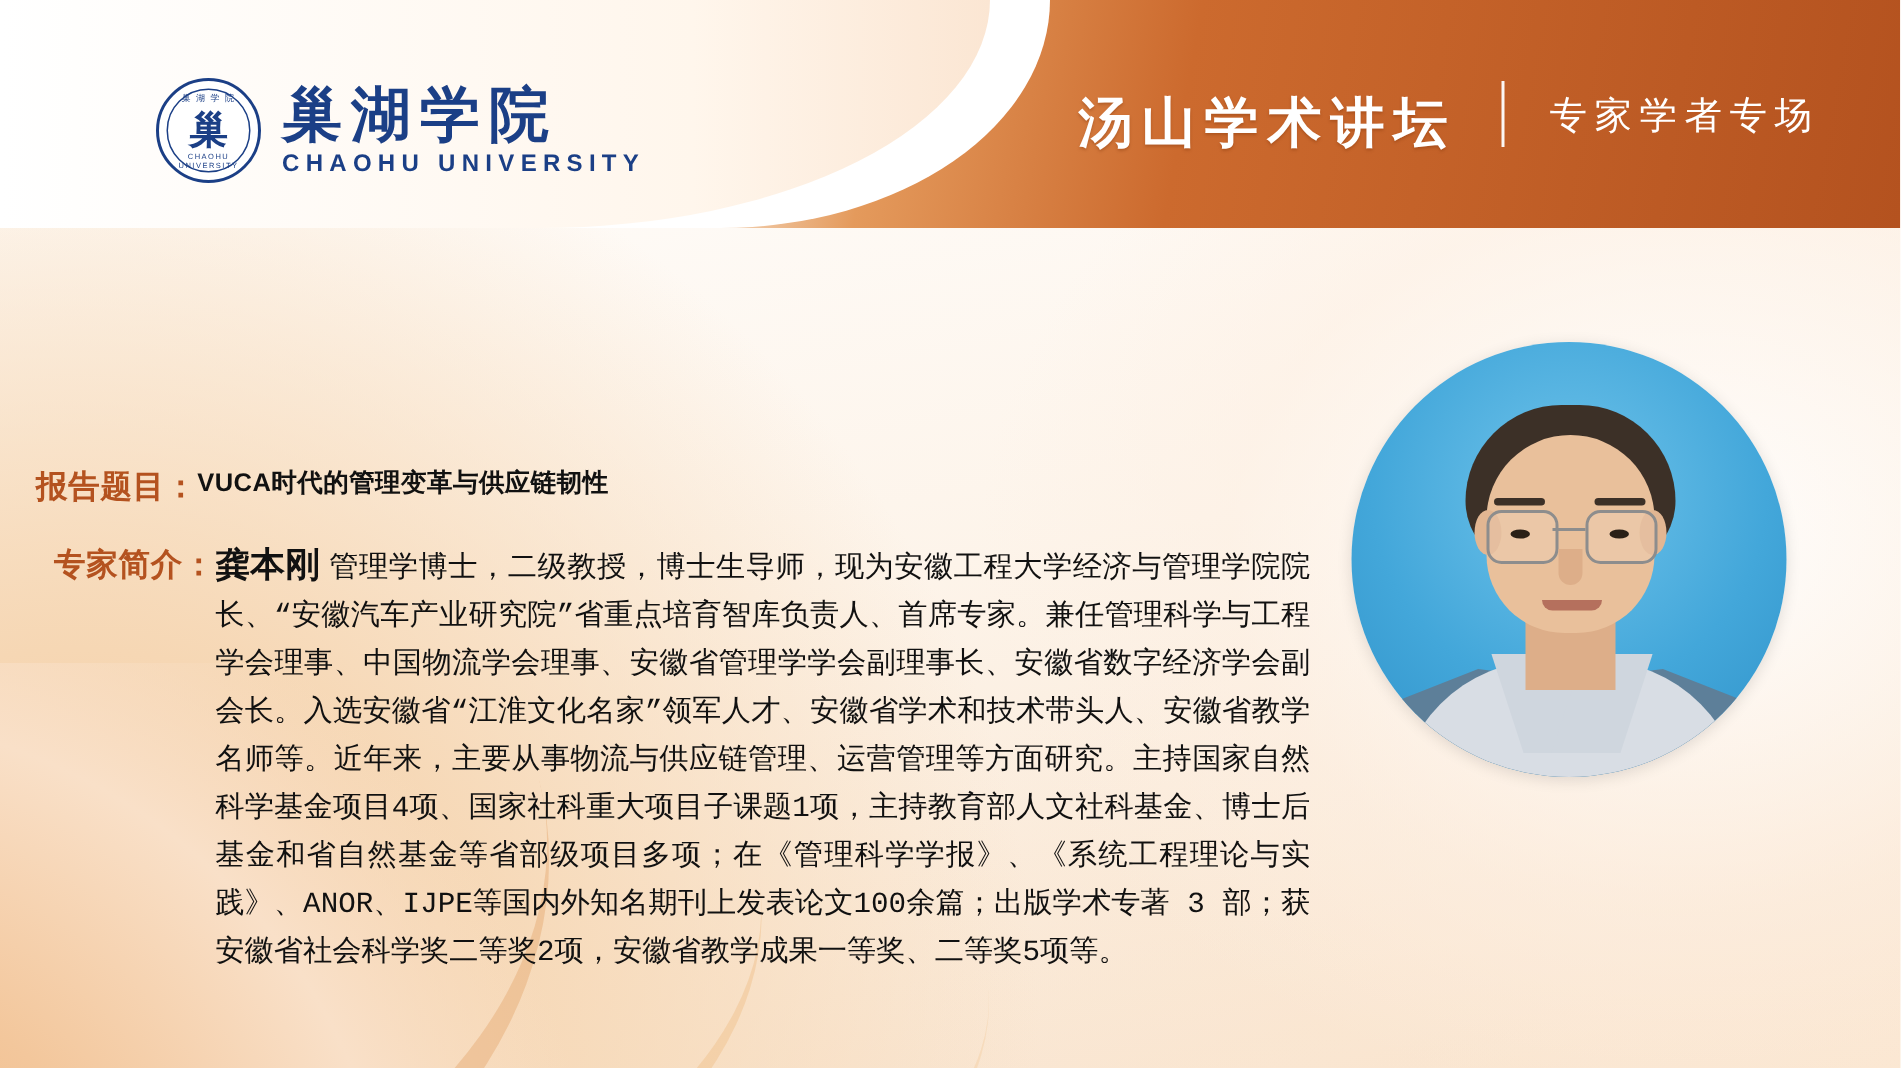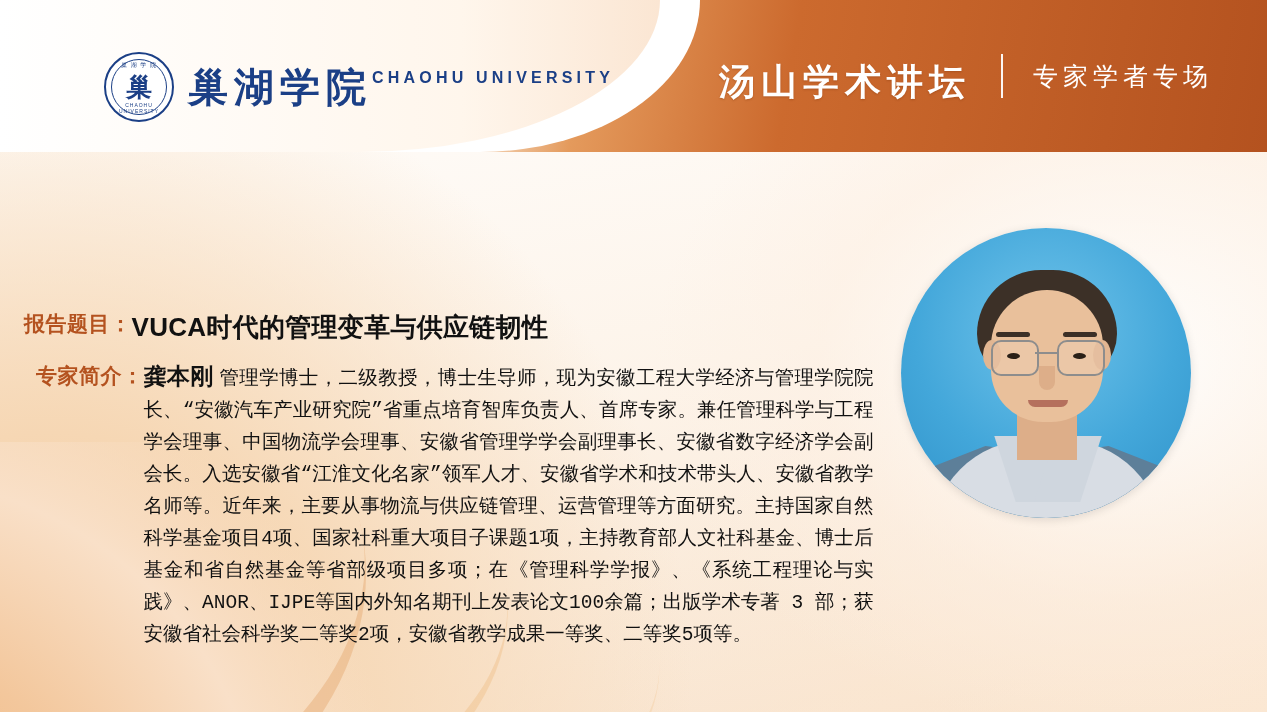--- a/index.html
+++ b/index.html
@@ -143,21 +143,21 @@
     left: 0; right: 0;
     text-align: center;
     font-size: 6px;
     color: #1b3f86;
     letter-spacing: 1px;
   }
   .logo-seal .top-txt { top: 7px; }
   .logo-seal .bot-txt { bottom: 6px; font-size: 5px; }
   .logo-text {
     display: flex;
-    flex-direction: row;
+    flex-direction: column;
     justify-content: center;
   }
   .logo-cn {
     font-family: "DejaVu Serif", serif;
     font-weight: bold;
     font-size: 40px;
     color: #1b3f86;
     letter-spacing: 6px;
     line-height: 1.05;
   }
@@ -215,21 +215,21 @@
   .label {
     color: #b4521f;
     font-size: 21px;
     font-weight: bold;
     white-space: nowrap;
     letter-spacing: 0.5px;
     flex: none;
   }
   .value-strong {
     color: #111111;
-    font-size: 26px;
+    font-size: 17px;
     font-weight: bold;
     letter-spacing: 0.3px;
   }
   #row-title { left: 24px; top: 158px; }
   #row-bio { left: 36px; top: 210px; width: 1215px; }
 
   .bio-body {
     font-size: 19.5px;
     line-height: 32px;
     color: #111111;

